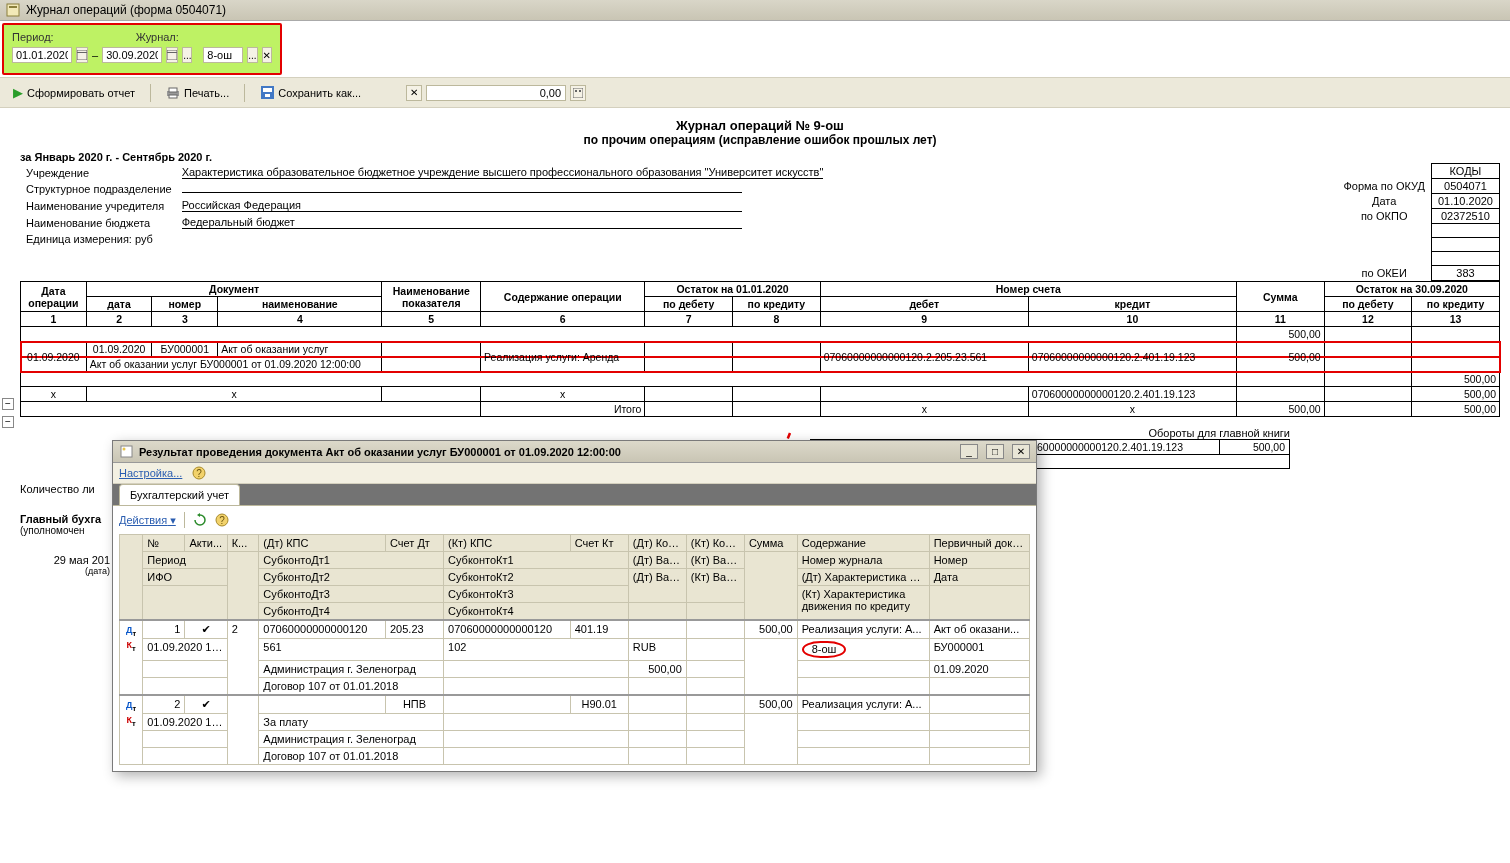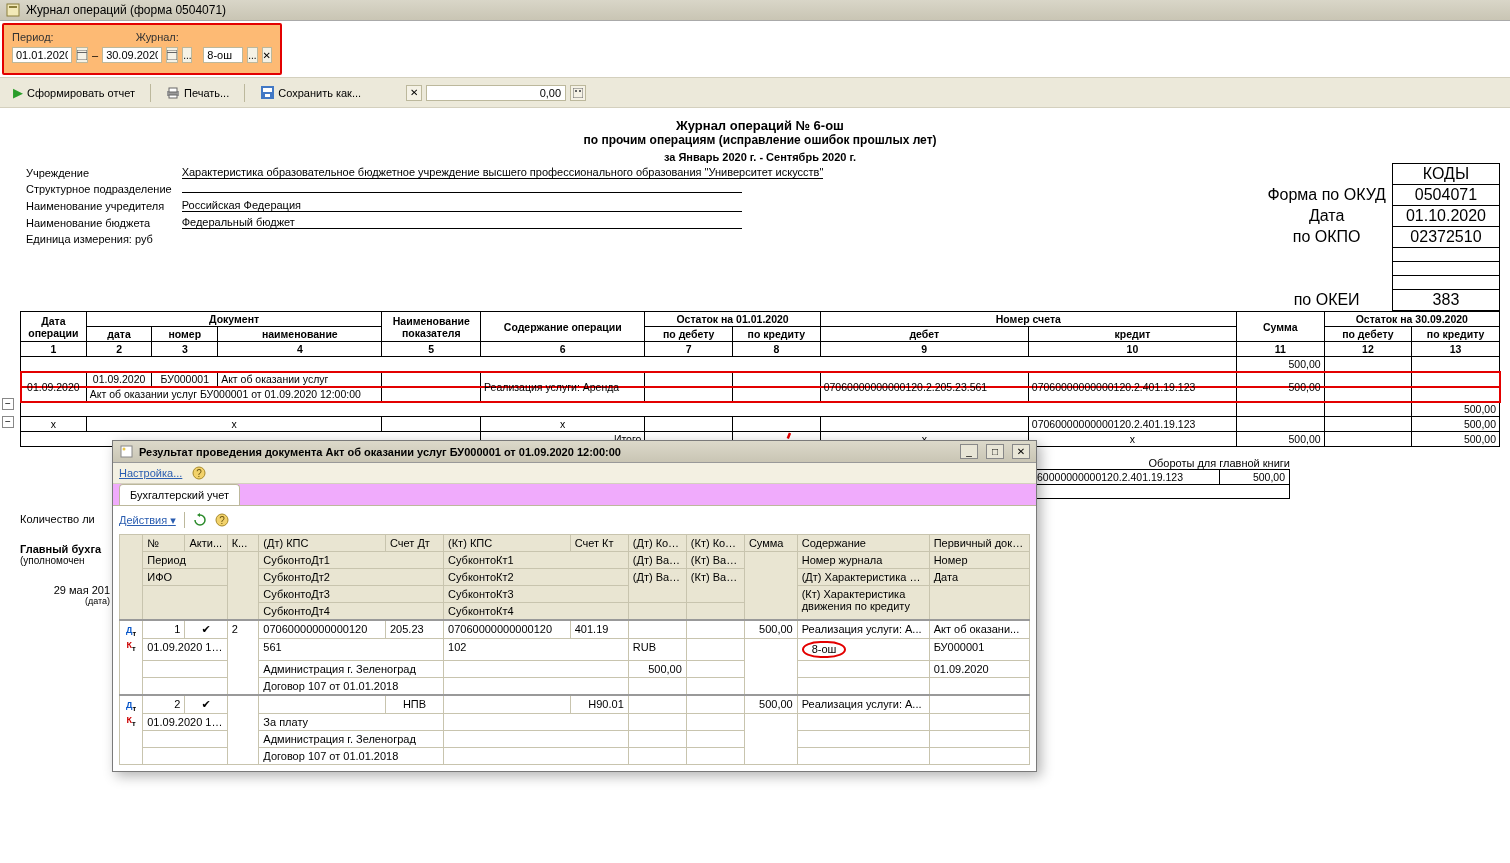--- a/index.html
+++ b/index.html
@@ -1,56 +1,56 @@
 <!DOCTYPE html>
 <html><head>
 <meta charset="utf-8">
 <style>
 * { box-sizing: border-box; margin: 0; padding: 0; }
 body { font-family: Arial, sans-serif; font-size: 11px; background: #fff; color: #000; width: 1510px; }
 .titlebar { background: linear-gradient(#d9d6c8,#c9c5b4); border-bottom: 1px solid #aaa; padding: 3px 6px; display: flex; align-items: center; gap: 6px; font-size: 12px; }
-.filter-bar { background: #fdba74; padding: 6px 8px 10px 8px; border: 2px solid #e30000; border-radius: 2px; margin: 2px 2px 0 2px; width: 280px; position: relative; }
+.filter-bar { background: #bef264; padding: 6px 8px 10px 8px; border: 2px solid #e30000; border-radius: 2px; margin: 2px 2px 0 2px; width: 280px; position: relative; }
 .filter-row { display:flex; align-items:center; gap:4px; margin-top:4px; }
 .lbl { color:#333; margin-right:2px; }
 .date-input { width:60px; border:1px solid #bcb89c; padding:1px 3px; background:#fff; font-size:11px; }
 .mini-btn { width:16px; height:16px; border:1px solid #bcb89c; background:#f5f2e6; display:inline-flex; align-items:center; justify-content:center; font-size:10px; cursor:pointer; }
 .journal-input { width:40px; border:1px solid #bcb89c; padding:1px 3px; background:#fff; font-size:11px; }
 .toolbar { background:#ece9da; border-top:1px solid #d4d0be; border-bottom:1px solid #d4d0be; padding:4px 6px; display:flex; align-items:center; gap:8px; margin-top:2px; }
 .toolbar .btn { display:inline-flex; align-items:center; gap:4px; padding:2px 6px; border:1px solid transparent; cursor:pointer; }
 .play { color:#2a9d2a; font-size:13px; }
 .amount-box { margin-left:auto; display:flex; align-items:center; gap:4px; }
 .amount-field { width:140px; text-align:right; border:1px solid #bcb89c; padding:1px 4px; background:#fff; }
 .clear-x { width:16px; height:16px; border:1px solid #bcb89c; background:#f5f2e6; display:inline-flex; align-items:center; justify-content:center; font-size:10px; cursor:pointer; }
 .report { padding:6px 10px 20px 20px; position:relative; }
 .report h1 { text-align:center; font-size:13px; font-weight:bold; margin-top:4px; }
 .report h2 { text-align:center; font-size:12px; font-weight:bold; }
-.report .period { text-align:center; font-weight:bold; font-size:11px; margin-top:4px; }
+.report .period { font-weight:bold; font-size:11px; margin-top:4px; }
 .info-grid { display:flex; }
 .info-left { flex:1; }
 .info-left table td { padding:1px 4px; vertical-align:bottom; }
 .uline { border-bottom:1px solid #000; min-width:560px; display:inline-block; }
 .codes { margin-left:20px; }
 .codes table { border-collapse:collapse; }
-.codes td { border:1px solid #000; padding:1px 13px; text-align:center; font-size:16px; }
+.codes td { border:1px solid #000; padding:1px 6px; text-align:center; font-size:11px; }
 .codes .no-border { border:none; padding-right:6px; }
 .main-table { border-collapse:collapse; width:100%; }
 .main-table th, .main-table td { border:1px solid #000; padding:1px 3px; font-size:10.5px; text-align:center; vertical-align:middle; }
 .main-table td.l { text-align:left; }
 .main-table td.r { text-align:right; }
 .row-hl td { position:relative; }
 .tree-toggle { position:absolute; left:2px; width:12px; height:12px; border:1px solid #888; background:#fff; font-size:10px; line-height:10px; text-align:center; cursor:pointer; }
 .footer-line { margin-top:14px; font-size:11px; }
 .arrow-svg { position:absolute; pointer-events:none; }
 .popup { position:absolute; left:112px; top:440px; width:925px; background:#fff; border:1px solid #7a7a7a; box-shadow:4px 4px 12px rgba(0,0,0,.3); z-index:10; }
 .popup-title { background:linear-gradient(#dcd9ca,#c9c5b4); padding:3px 6px; display:flex; align-items:center; gap:6px; border-bottom:1px solid #999; }
 .popup-title .spacer { flex:1; }
 .win-btn { width:18px; height:15px; border:1px solid #888; background:#e8e5d6; font-size:10px; display:inline-flex; align-items:center; justify-content:center; cursor:pointer; margin-left:2px; }
 .popup-toolbar { background:#f3f0e2; padding:3px 6px; border-bottom:1px solid #d4d0be; display:flex; align-items:center; gap:10px; }
 .link { color:#2a5db0; text-decoration:underline; cursor:pointer; }
-.tab-strip { background:#f0abfc; padding:0 6px; border-bottom:1px solid #bcb89c; }
+.tab-strip { background:#737373; padding:0 6px; border-bottom:1px solid #bcb89c; }
 .tab { display:inline-block; padding:4px 10px; border:1px solid #bcb89c; border-bottom:none; background:#fff; border-radius:4px 4px 0 0; font-size:11px; cursor:pointer; }
 .popup-body { padding:6px; background:#fff; }
 .actions-row { display:flex; align-items:center; gap:8px; margin-bottom:6px; }
 .grid-table { border-collapse:collapse; width:100%; font-size:11px; table-layout:fixed; }
 .grid-table th, .grid-table td { border:1px solid #c8c4ae; padding:2px 4px; text-align:left; vertical-align:top; overflow:hidden; white-space:nowrap; text-overflow:ellipsis; }
 .grid-table th { background:#e9e5d2; font-weight:normal; }
 .grid-table .group-top td { border-top:2px solid #999; }
 .dk-icon { font-size:9px; font-weight:bold; }
 .dk-icon .d { color:#0a58ca; }
 .dk-icon .k { color:#c00; }
@@ -137,21 +137,21 @@
           <rect x="6" y="2" width="2" height="2" fill="#666"></rect>
         </svg>
       </span>
   </div>
 </div>
 
 <div class="report">
   <span class="tree-toggle" style="top:290px;">−</span>
   <span class="tree-toggle" style="top:308px;">−</span>
 
-  <h1>Журнал операций № 6-ош</h1>
+  <h1>Журнал операций № 9-ош</h1>
   <h2>по прочим операциям (исправление ошибок прошлых лет)</h2>
   <div class="period">за Январь 2020 г. - Сентябрь 2020 г.</div>
 
   <div class="info-grid">
     <div class="info-left">
       <table>
         <tbody>
             <tr>
               <td>Учреждение</td>
               <td><span class="uline">Характеристика образовательное бюджетное учреждение высшего профессионального образования "Университет искусств"</span></td>
@@ -500,21 +500,21 @@
       </tr>
 
       <tr class="group-top">
         <td rowspan="4" style="text-align:center;"><span class="dk-icon"><span class="d">Д</span><sub>т</sub><br><span class="k">К</span><sub>т</sub></span></td>
         <td style="text-align:right;">2</td>
         <td style="text-align:center;">✔</td>
         <td rowspan="4"></td>
         <td></td>
         <td style="text-align:center;">НПВ</td>
         <td></td>
-        <td style="text-align:right;">Н90.01</td>
+        <td style="text-align:center;">Н90.01</td>
         <td></td>
             <td></td>
         <td style="text-align:right;">500,00</td>
         <td>Реализация услуги: А...</td>
         <td></td>
       </tr>
       <tr>
         <td colspan="2">01.09.2020 12...</td>
         <td colspan="2">За плату</td>
         <td colspan="2"></td>

